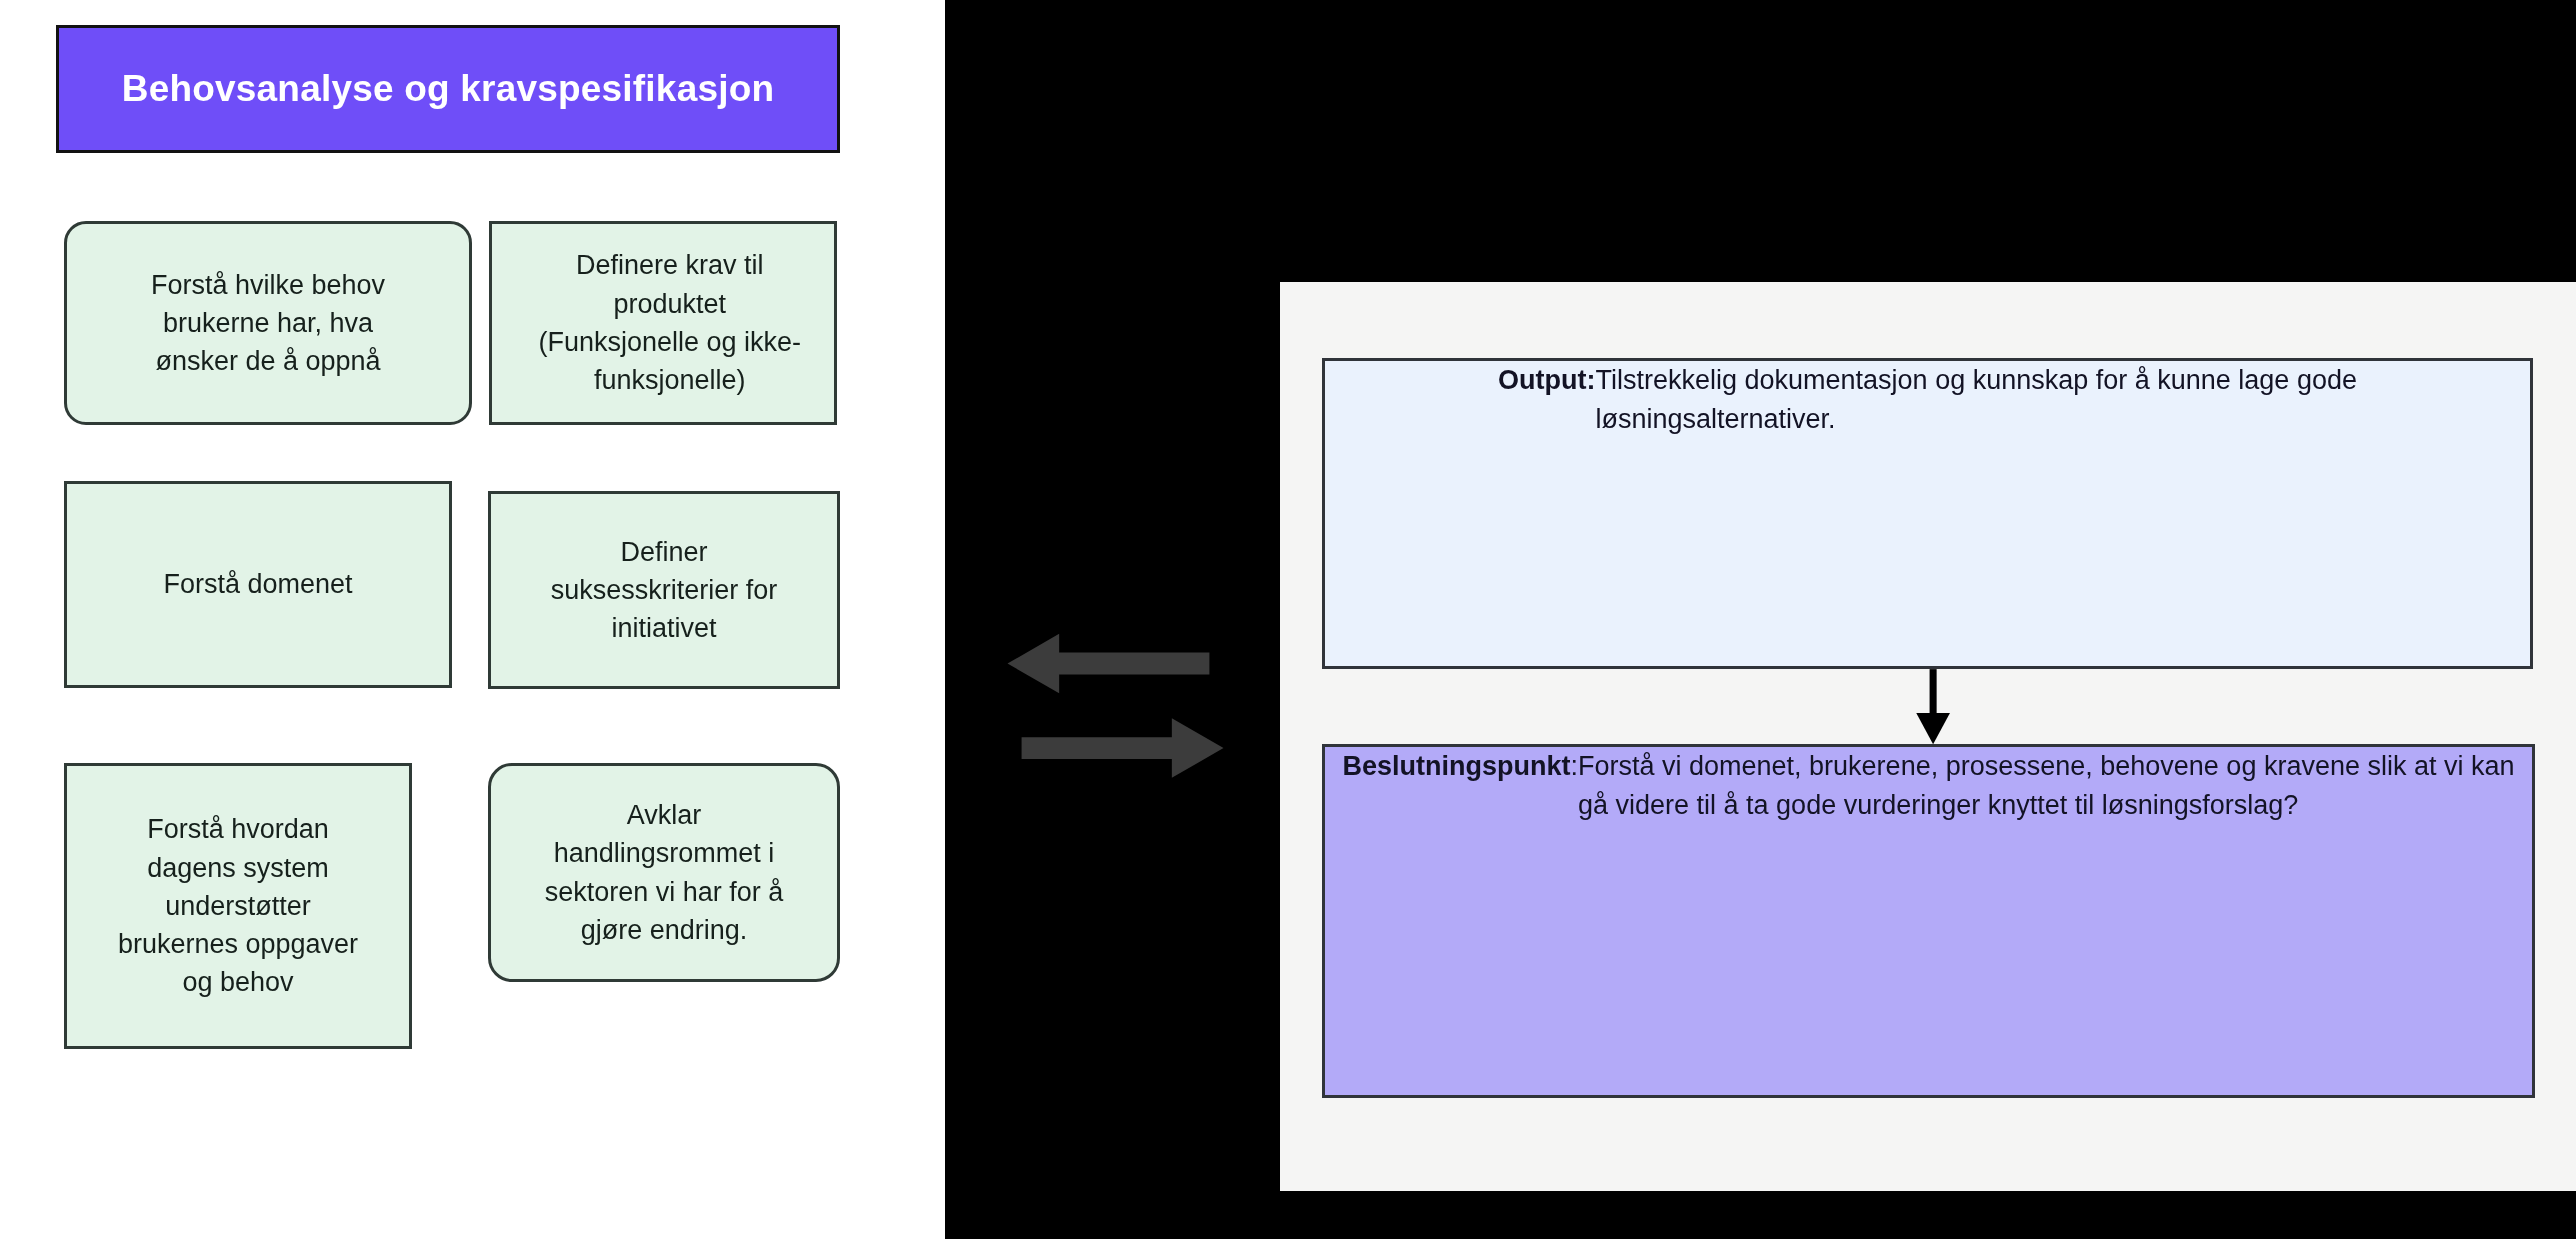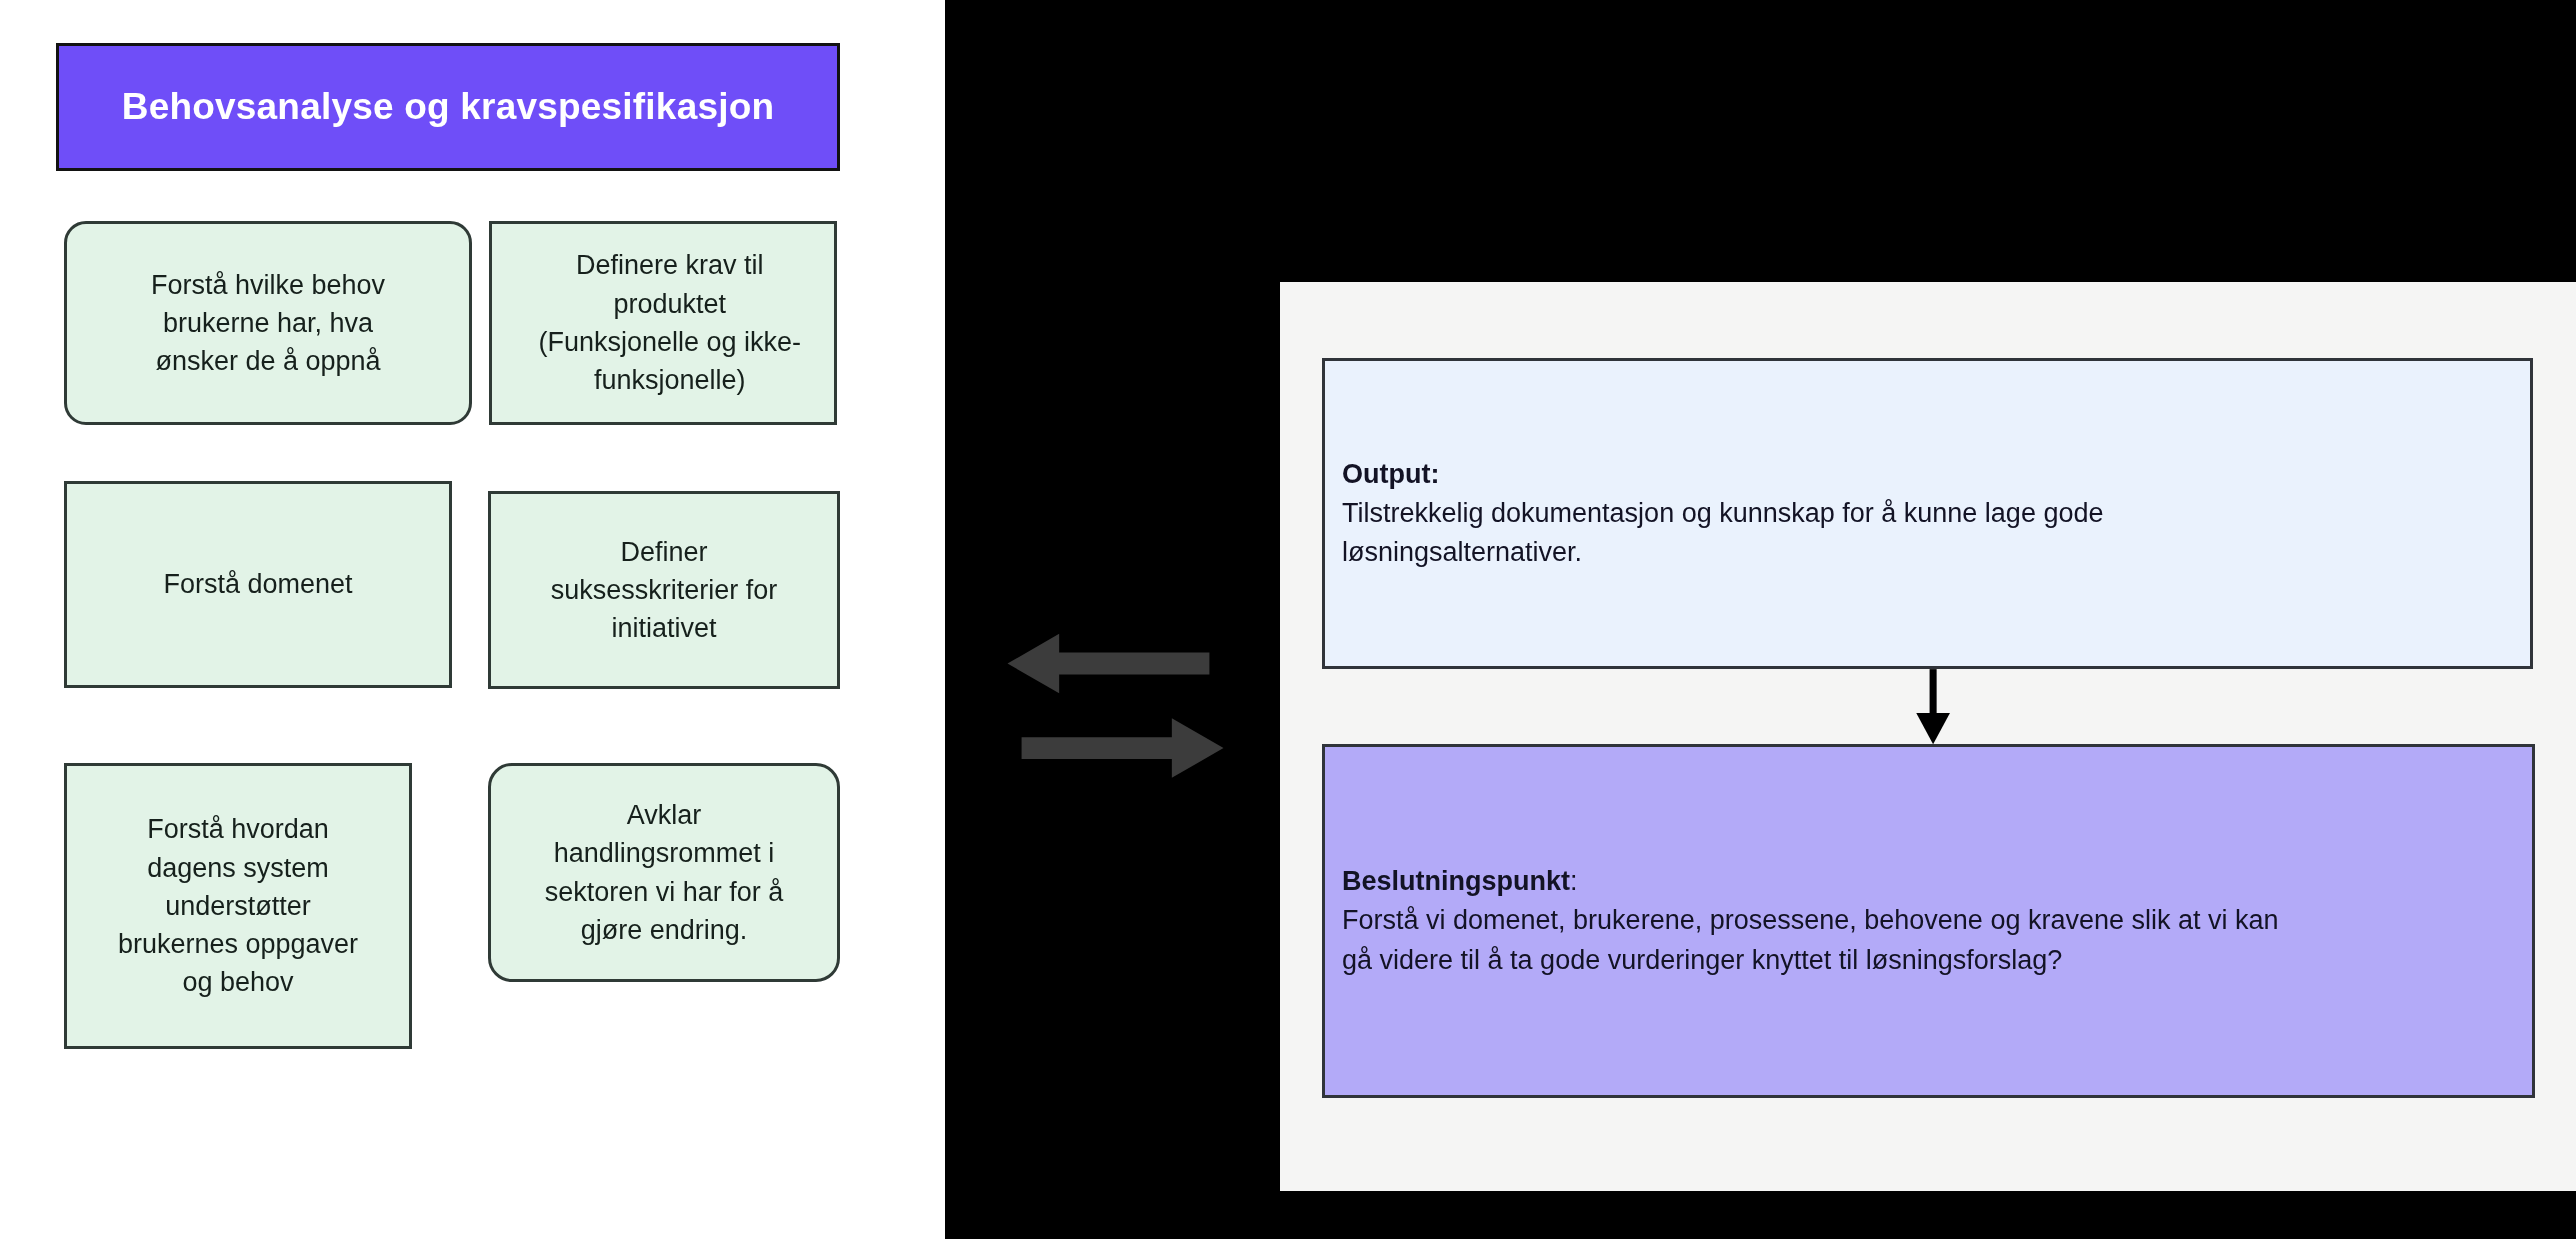--- a/index.html
+++ b/index.html
@@ -23,21 +23,21 @@
     top: 0;
     width: 1631px;
     height: 1239px;
     background: #000000;
   }
 
   
   .phase-header {
     position: absolute;
     left: 56px;
-    top: 43px;
+    top: 25px;
     width: 784px;
     height: 128px;
     background: #6F4EF8;
     border: 3.1px solid #121212;
     box-sizing: border-box;
     display: flex;
     align-items: center;
     justify-content: center;
   }
   .phase-header-label {
@@ -94,21 +94,20 @@
     height: 909px;
     background: #F5F5F4;
   }
 
   .panel-box {
     position: absolute;
     border: 3.9px solid #30343A;
     box-sizing: border-box;
     padding: 0 17px;
     display: flex;
-    flex-direction: column;
     justify-content: center;
   }
   .box-output {
     left: 42px;
     top: 76px;
     width: 1211px;
     height: 311px;
     background: #EAF2FD;
   }
   .box-decision {

